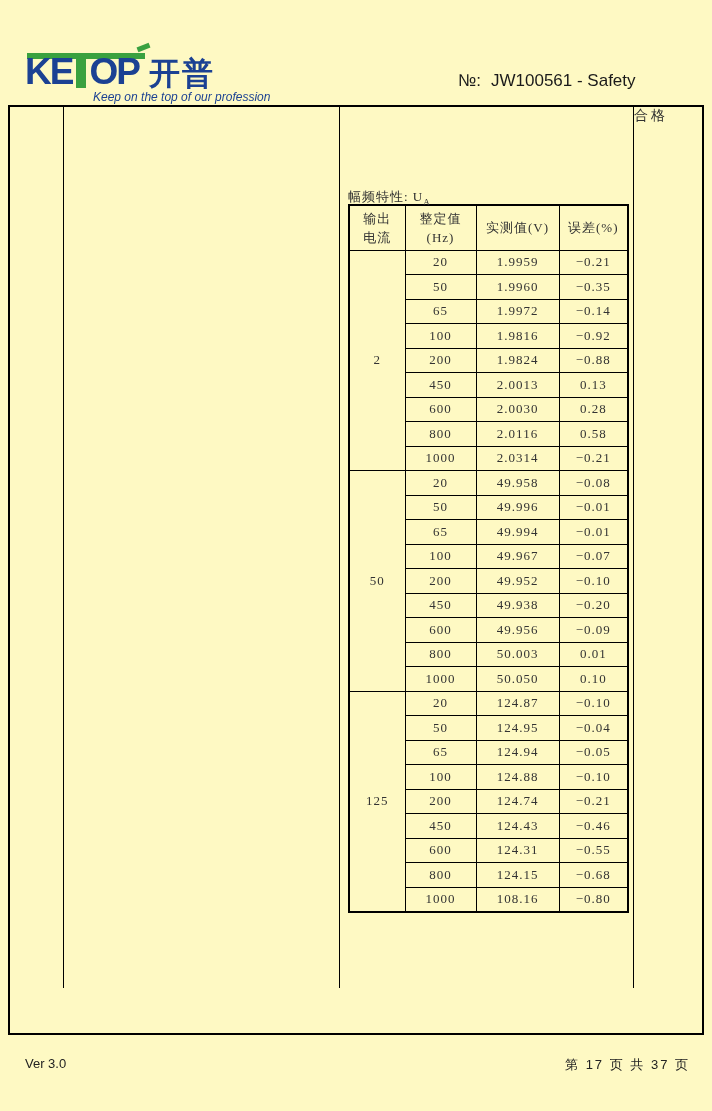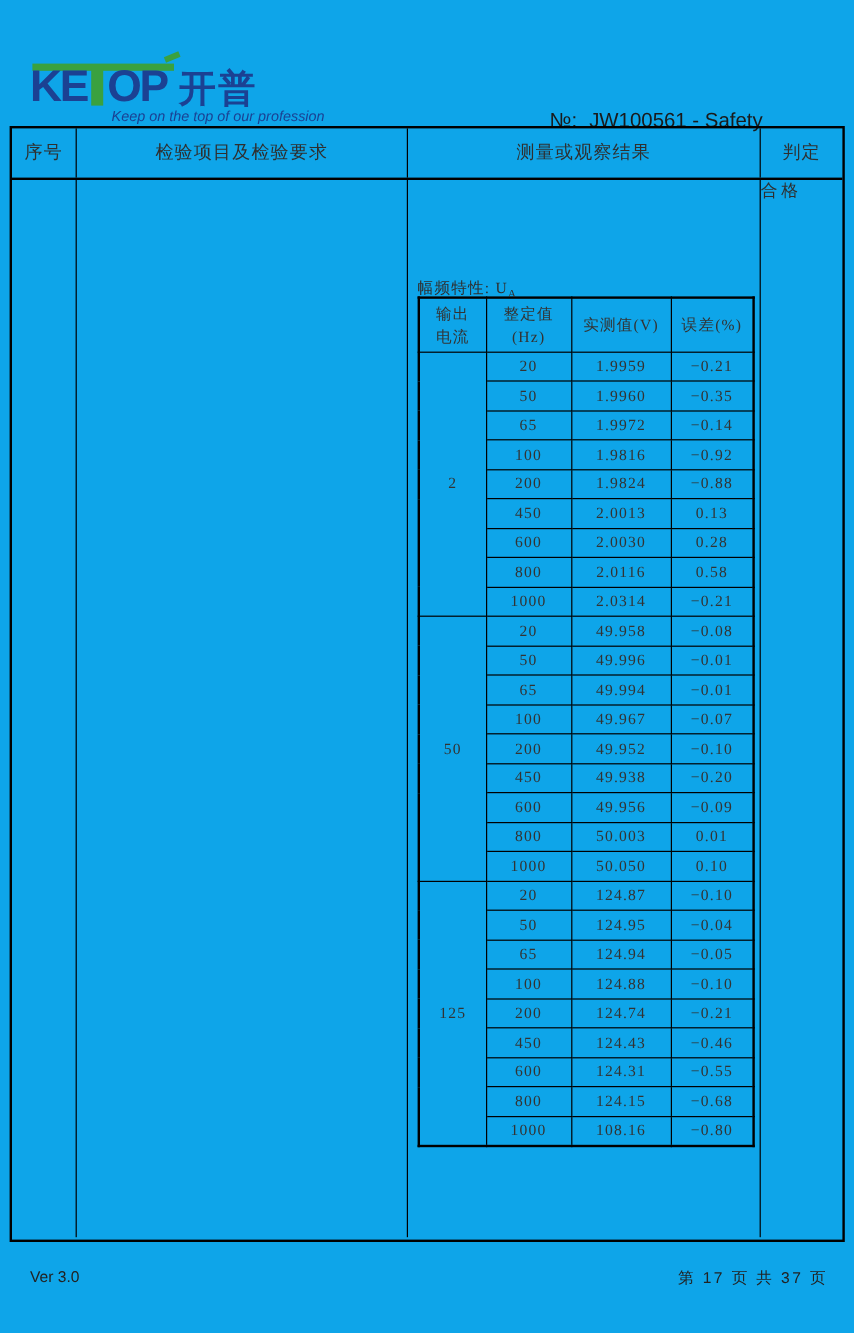--- a/index.html
+++ b/index.html
@@ -1,30 +1,30 @@
 <!DOCTYPE html>
 <html><head>
 <meta charset="utf-8">
 <style>
   html,body{margin:0;padding:0;}
   body{width:712px;height:1111px;background:#fff;font-family:"Liberation Serif","DejaVu Serif",serif;color:#2f2f2f;}
-  .page{position:relative;width:712px;height:1111px;background:#0ea5e9;overflow:hidden;}
+  .page{position:relative;width:712px;height:1111px;background:#fef9c3;overflow:hidden;}
 
   
   .logo{position:absolute;left:25px;top:44px;width:250px;height:58px;}
   .logo-bar{position:absolute;left:2px;top:9px;width:118px;height:6px;background:#3aa13f;}
   .logo-arrow{position:absolute;left:112px;top:1px;width:13px;height:5px;background:#3aa13f;transform:rotate(-22deg);}
   .logo-row{position:absolute;left:0;top:0;display:flex;align-items:flex-end;height:48px;}
   .logo-ke,.logo-op{font-family:"Liberation Sans",sans-serif;font-weight:bold;font-size:37px;line-height:40px;color:#1b4193;letter-spacing:-2px;}
   .logo-stem{display:inline-block;width:10px;height:31px;background:#3aa13f;margin:0 3px 4px 4px;}
   .logo-cn{font-family:"Liberation Sans",sans-serif;font-weight:bold;font-size:31px;line-height:36px;color:#1b4193;margin-left:10px;letter-spacing:2px;}
   .tagline{position:absolute;left:68px;top:46px;font-family:"Liberation Sans",sans-serif;font-style:italic;font-size:12px;color:#1b4193;white-space:nowrap;text-align:right;}
 
   
-  .docno{position:absolute;left:458px;top:71px;font-family:"Liberation Sans",sans-serif;font-size:17px;color:#1a1a1a;white-space:nowrap;margin-top:20px;}
+  .docno{position:absolute;left:458px;top:71px;font-family:"Liberation Sans",sans-serif;font-size:17px;color:#1a1a1a;white-space:nowrap;}
   .docno .lbl{margin-right:10px;}
 
   
   .otable{position:absolute;left:8px;top:105px;width:692px;height:926px;border:2px solid #000;}
   .orow{display:grid;grid-template-columns:54px 276px 294px 1fr;}
   .ohead{height:41px;border-bottom:2px solid #000;}
   .obody{height:881px;}
   .ocell{border-right:1px solid #000;display:flex;align-items:center;justify-content:center;font-size:15px;letter-spacing:1px;}
   .ocell:last-child{border-right:none;}
   .obody .ocell{align-items:flex-start;justify-content:flex-start;}
@@ -61,26 +61,20 @@
       <span class="logo-cn">开普</span>
     </div>
     <div class="tagline">Keep on the top of our profession</div>
   </div>
 
   <div class="docno">
     <span class="lbl">№:</span><span>JW100561 - Safety</span>
   </div>
 
   <div class="otable">
-    <div class="orow ohead">
-      <div class="ocell">序号</div>
-      <div class="ocell">检验项目及检验要求</div>
-      <div class="ocell">测量或观察结果</div>
-      <div class="ocell">判定</div>
-    </div>
     <div class="orow obody">
       <div class="ocell"></div>
       <div class="ocell"></div>
       <div class="ocell">
         <div class="result-area">
           <div class="rtitle">
             <span>幅频特性: U</span><sub>A</sub>
           </div>
           <table class="itable">
             <colgroup>

